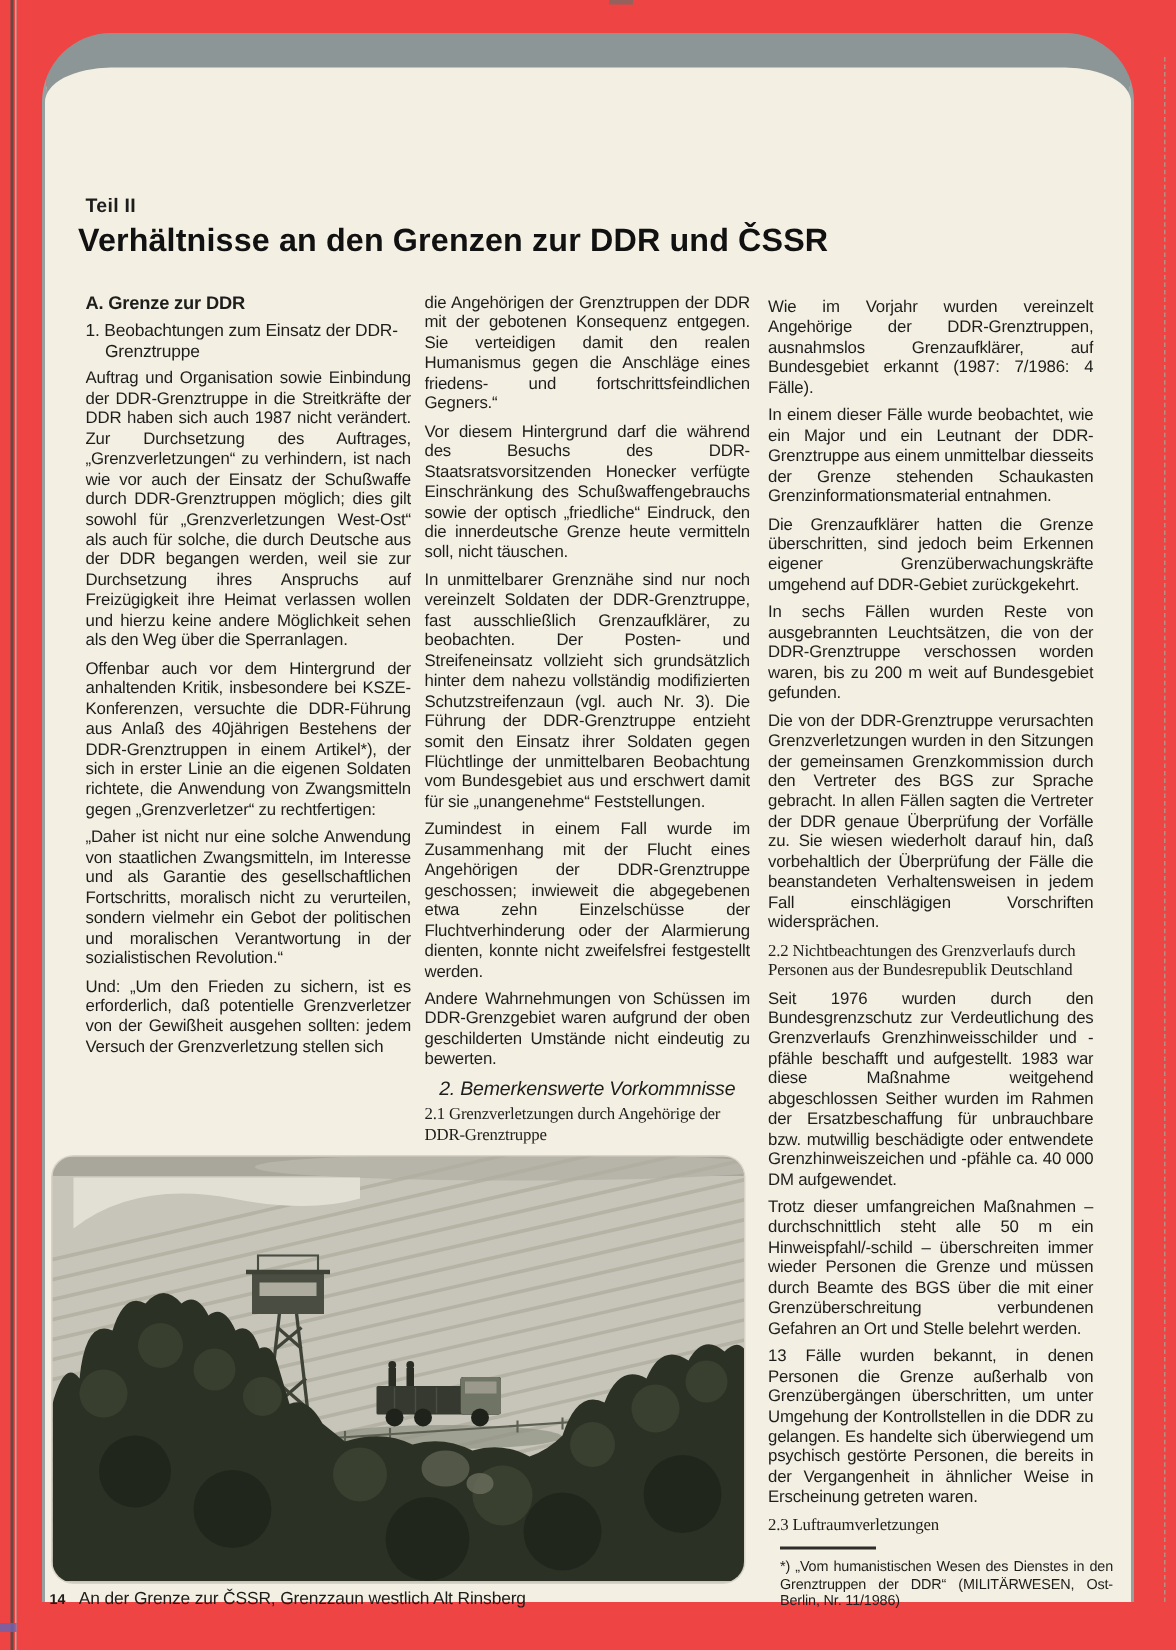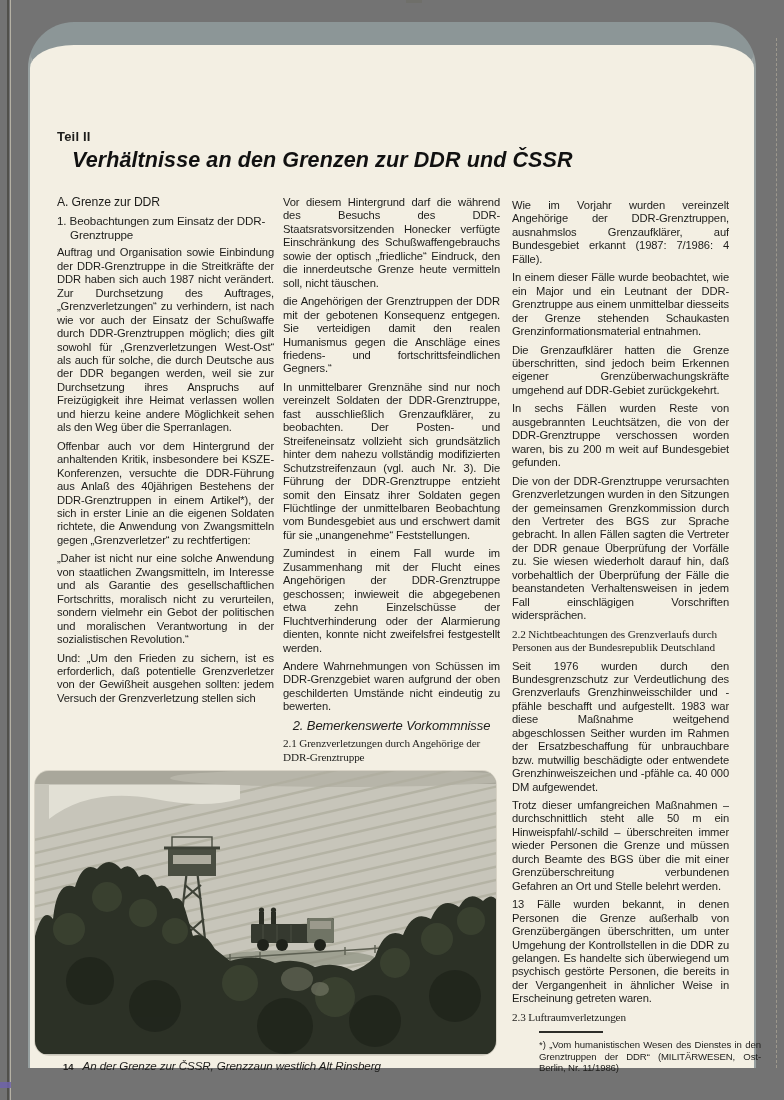--- a/index.html
+++ b/index.html
@@ -6,67 +6,67 @@
   body{
     width:784px;height:1100px;
     background:#e7e2d5;
     font-family:"Liberation Sans", sans-serif;
     color:#1d1d1b;
     position:relative;
     overflow:hidden;
   }
   .page{
     position:absolute;inset:0;
-    background:#737373;
+    background:#ef4444;
   }
   
   .scan-left{position:absolute;left:7px;top:0;width:2px;height:1100px;background:#4b4a44;opacity:.85;}
   .scan-left2{position:absolute;left:10px;top:0;width:1px;height:1100px;background:#b5b1a4;}
   .scan-right{position:absolute;left:776px;top:38px;height:1030px;width:0;border-left:1px dashed #a8a294;opacity:.8;}
   .scan-topmark{position:absolute;left:406px;top:0;width:16px;height:3px;background:#6d6d66;opacity:.7;}
   .scan-purple{position:absolute;left:0;top:1082px;width:11px;height:6px;background:#6f63aa;opacity:.85;}
   
   .frame{
     position:absolute;left:28px;top:22px;width:728px;height:1046px;
     box-sizing:border-box;
     border-top:23px solid #8c9697;
     border-left:2px solid #97a0a0;
     border-right:2px solid #97a0a0;
     border-bottom:none;
     border-radius:46px 46px 0 0;
     background:#f3efe3;
   }
   .part-label{position:absolute;left:57px;top:129px;font-size:13px;font-weight:bold;letter-spacing:.2px;}
   .page-title{
-    position:absolute;left:72px;top:148px;width:650px;
-    font-size:21.5px;font-weight:bold;font-style:italic;color:#111;
+    position:absolute;left:52px;top:148px;width:650px;
+    font-size:21.5px;font-weight:bold;color:#111;
     letter-spacing:.1px;
   }
   .col{position:absolute;width:217px;font-size:11.2px;line-height:13.45px;text-align:justify;letter-spacing:-.12px;overflow:hidden;}
   .col1{left:57px;top:196px;height:574px;}
   .col2{left:283px;top:196px;height:574px;}
   .col3{left:512px;top:155px;height:882px;margin-top:44px;}
   .col p{margin:0 0 5px 0;}
-  .h-bold{font-weight:normal;font-size:12.2px;margin:0 0 5px 0;text-align:left;}
+  .h-bold{font-weight:bold;font-size:12.2px;margin:0 0 5px 0;text-align:left;}
   .h-italic{font-size:11.6px;margin:0 0 8px 0;text-align:left;padding-left:13px;text-indent:-13px;}
   .h-italic2{font-style:italic;font-size:13px;margin:8px 0 8px 0;text-align:center;}
   .h-num{margin:8px 0 5px 0;text-align:left;font-family:Liberation Serif, serif;}
   
   .photo{
     position:absolute;left:35px;top:771px;width:461px;height:284px;
     border-radius:14px;overflow:hidden;
     box-shadow:0 0 0 1px #d8d3c6;
     background:#c7c5ba;
   }
   .photo svg{display:block;width:100%;height:100%;}
-  .caption-row{position:absolute;left:33px;top:1059px;display:flex;align-items:baseline;gap:9px;width:470px;margin-left:30px;}
+  .caption-row{position:absolute;left:33px;top:1059px;display:flex;align-items:baseline;gap:9px;width:470px;}
   .caption-num{font-size:9.5px;font-weight:bold;}
-  .caption-text{font-size:11.6px;font-style:italic;letter-spacing:-.1px;}
-  
-  .footnote{position:absolute;left:539px;top:1031px;width:222px;}
+  .caption-text{font-size:11.6px;letter-spacing:-.1px;}
+  
+  .footnote{position:absolute;left:520px;top:1031px;width:222px;}
   .footnote-rule{width:64px;border-top:2px solid #2c2c28;margin-bottom:6px;}
   .footnote-text{font-size:9.6px;line-height:11.6px;text-align:justify;letter-spacing:-.1px;}
 </style>
 </head>
 <body>
 
 <div class="page">
 
   <div class="scan-left"></div>
   <div class="scan-left2"></div>
@@ -82,22 +82,22 @@
   <div class="col col1">
     <p class="h-bold">A. Grenze zur DDR</p>
     <p class="h-italic">1. Beobachtungen zum Einsatz der DDR-Grenztruppe</p>
     <p>Auftrag und Organisation sowie Einbindung der DDR-Grenztruppe in die Streitkräfte der DDR haben sich auch 1987 nicht verändert. Zur Durchsetzung des Auftrages, „Grenzverletzungen“ zu verhindern, ist nach wie vor auch der Einsatz der Schußwaffe durch DDR-Grenztruppen möglich; dies gilt sowohl für „Grenzverletzungen West-Ost“ als auch für solche, die durch Deutsche aus der DDR begangen werden, weil sie zur Durchsetzung ihres Anspruchs auf Freizügigkeit ihre Heimat verlassen wollen und hierzu keine andere Möglichkeit sehen als den Weg über die Sperranlagen.</p>
     <p>Offenbar auch vor dem Hintergrund der anhaltenden Kritik, insbesondere bei KSZE-Konferenzen, versuchte die DDR-Führung aus Anlaß des 40jährigen Bestehens der DDR-Grenztruppen in einem Artikel*), der sich in erster Linie an die eigenen Soldaten richtete, die Anwendung von Zwangsmitteln gegen „Grenzverletzer“ zu rechtfertigen:</p>
     <p>„Daher ist nicht nur eine solche Anwendung von staatlichen Zwangsmitteln, im Interesse und als Garantie des gesellschaftlichen Fortschritts, moralisch nicht zu verurteilen, sondern vielmehr ein Gebot der politischen und moralischen Verantwortung in der sozialistischen Revolution.“</p>
     <p>Und: „Um den Frieden zu sichern, ist es erforderlich, daß potentielle Grenzverletzer von der Gewißheit ausgehen sollten: jedem Versuch der Grenzverletzung stellen sich</p>
   </div>
 
   <div class="col col2">
+    <p>die Angehörigen der Grenztruppen der DDR mit der gebotenen Konsequenz entgegen. Sie verteidigen damit den realen Humanismus gegen die Anschläge eines friedens- und fortschrittsfeindlichen Gegners.“</p>
     <p>Vor diesem Hintergrund darf die während des Besuchs des DDR-Staatsratsvorsitzenden Honecker verfügte Einschränkung des Schußwaffengebrauchs sowie der optisch „friedliche“ Eindruck, den die innerdeutsche Grenze heute vermitteln soll, nicht täuschen.</p>
-    <p>die Angehörigen der Grenztruppen der DDR mit der gebotenen Konsequenz entgegen. Sie verteidigen damit den realen Humanismus gegen die Anschläge eines friedens- und fortschrittsfeindlichen Gegners.“</p>
     <p>In unmittelbarer Grenznähe sind nur noch vereinzelt Soldaten der DDR-Grenztruppe, fast ausschließlich Grenzaufklärer, zu beobachten. Der Posten- und Streifeneinsatz vollzieht sich grundsätzlich hinter dem nahezu vollständig modifizierten Schutzstreifenzaun (vgl. auch Nr. 3). Die Führung der DDR-Grenztruppe entzieht somit den Einsatz ihrer Soldaten gegen Flüchtlinge der unmittelbaren Beobachtung vom Bundesgebiet aus und erschwert damit für sie „unangenehme“ Feststellungen.</p>
     <p>Zumindest in einem Fall wurde im Zusammenhang mit der Flucht eines Angehörigen der DDR-Grenztruppe geschossen; inwieweit die abgegebenen etwa zehn Einzelschüsse der Fluchtverhinderung oder der Alarmierung dienten, konnte nicht zweifelsfrei festgestellt werden.</p>
     <p>Andere Wahrnehmungen von Schüssen im DDR-Grenzgebiet waren aufgrund der oben geschilderten Umstände nicht eindeutig zu bewerten.</p>
     <p class="h-italic2">2. Bemerkenswerte Vorkommnisse</p>
     <p class="h-num">2.1 Grenzverletzungen durch Angehörige der DDR-Grenztruppe</p>
   </div>
 
   <div class="col col3">
     <p>Wie im Vorjahr wurden vereinzelt Angehörige der DDR-Grenztruppen, ausnahmslos Grenzaufklärer, auf Bundesgebiet erkannt (1987: 7/1986: 4 Fälle).</p>
     <p>In einem dieser Fälle wurde beobachtet, wie ein Major und ein Leutnant der DDR-Grenztruppe aus einem unmittelbar diesseits der Grenze stehenden Schaukasten Grenzinformationsmaterial entnahmen.</p>

